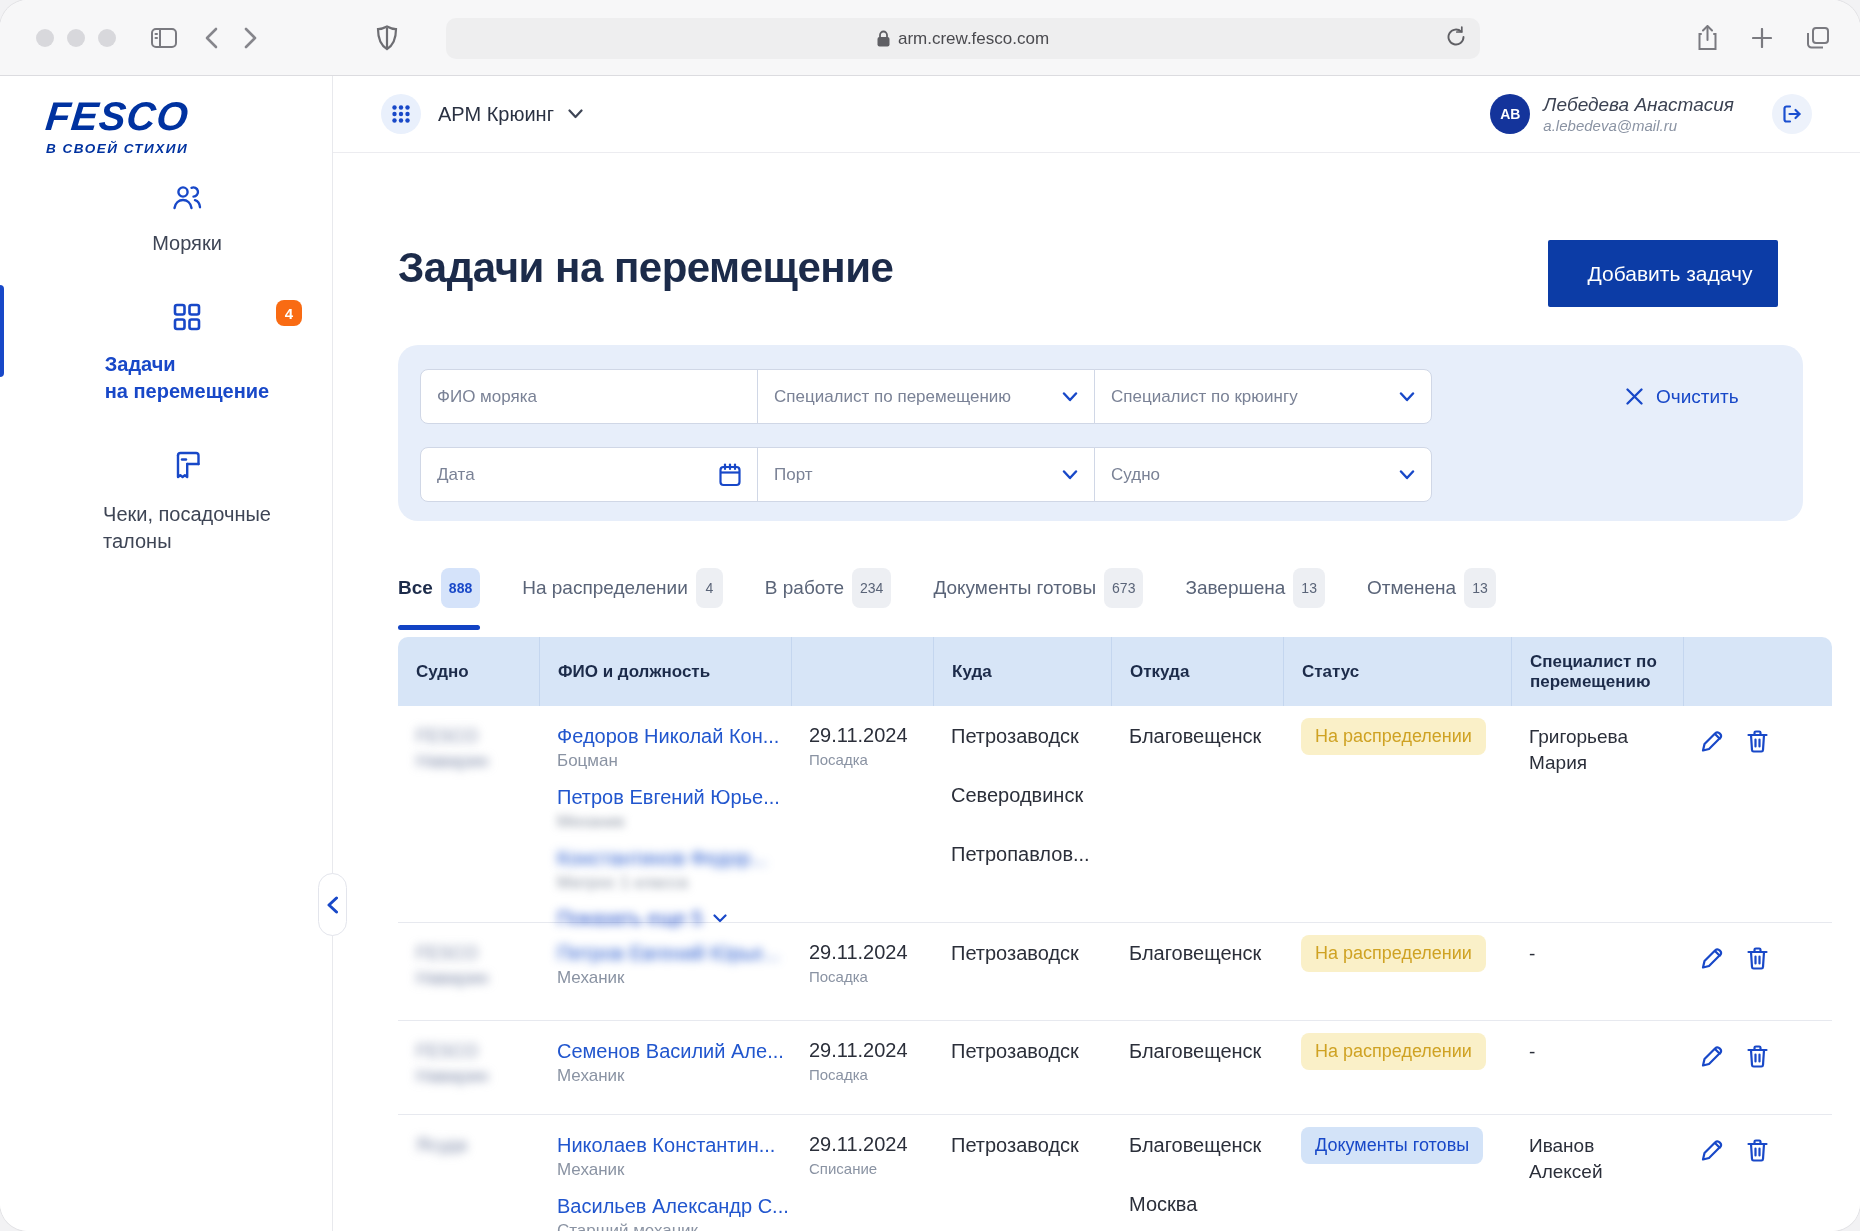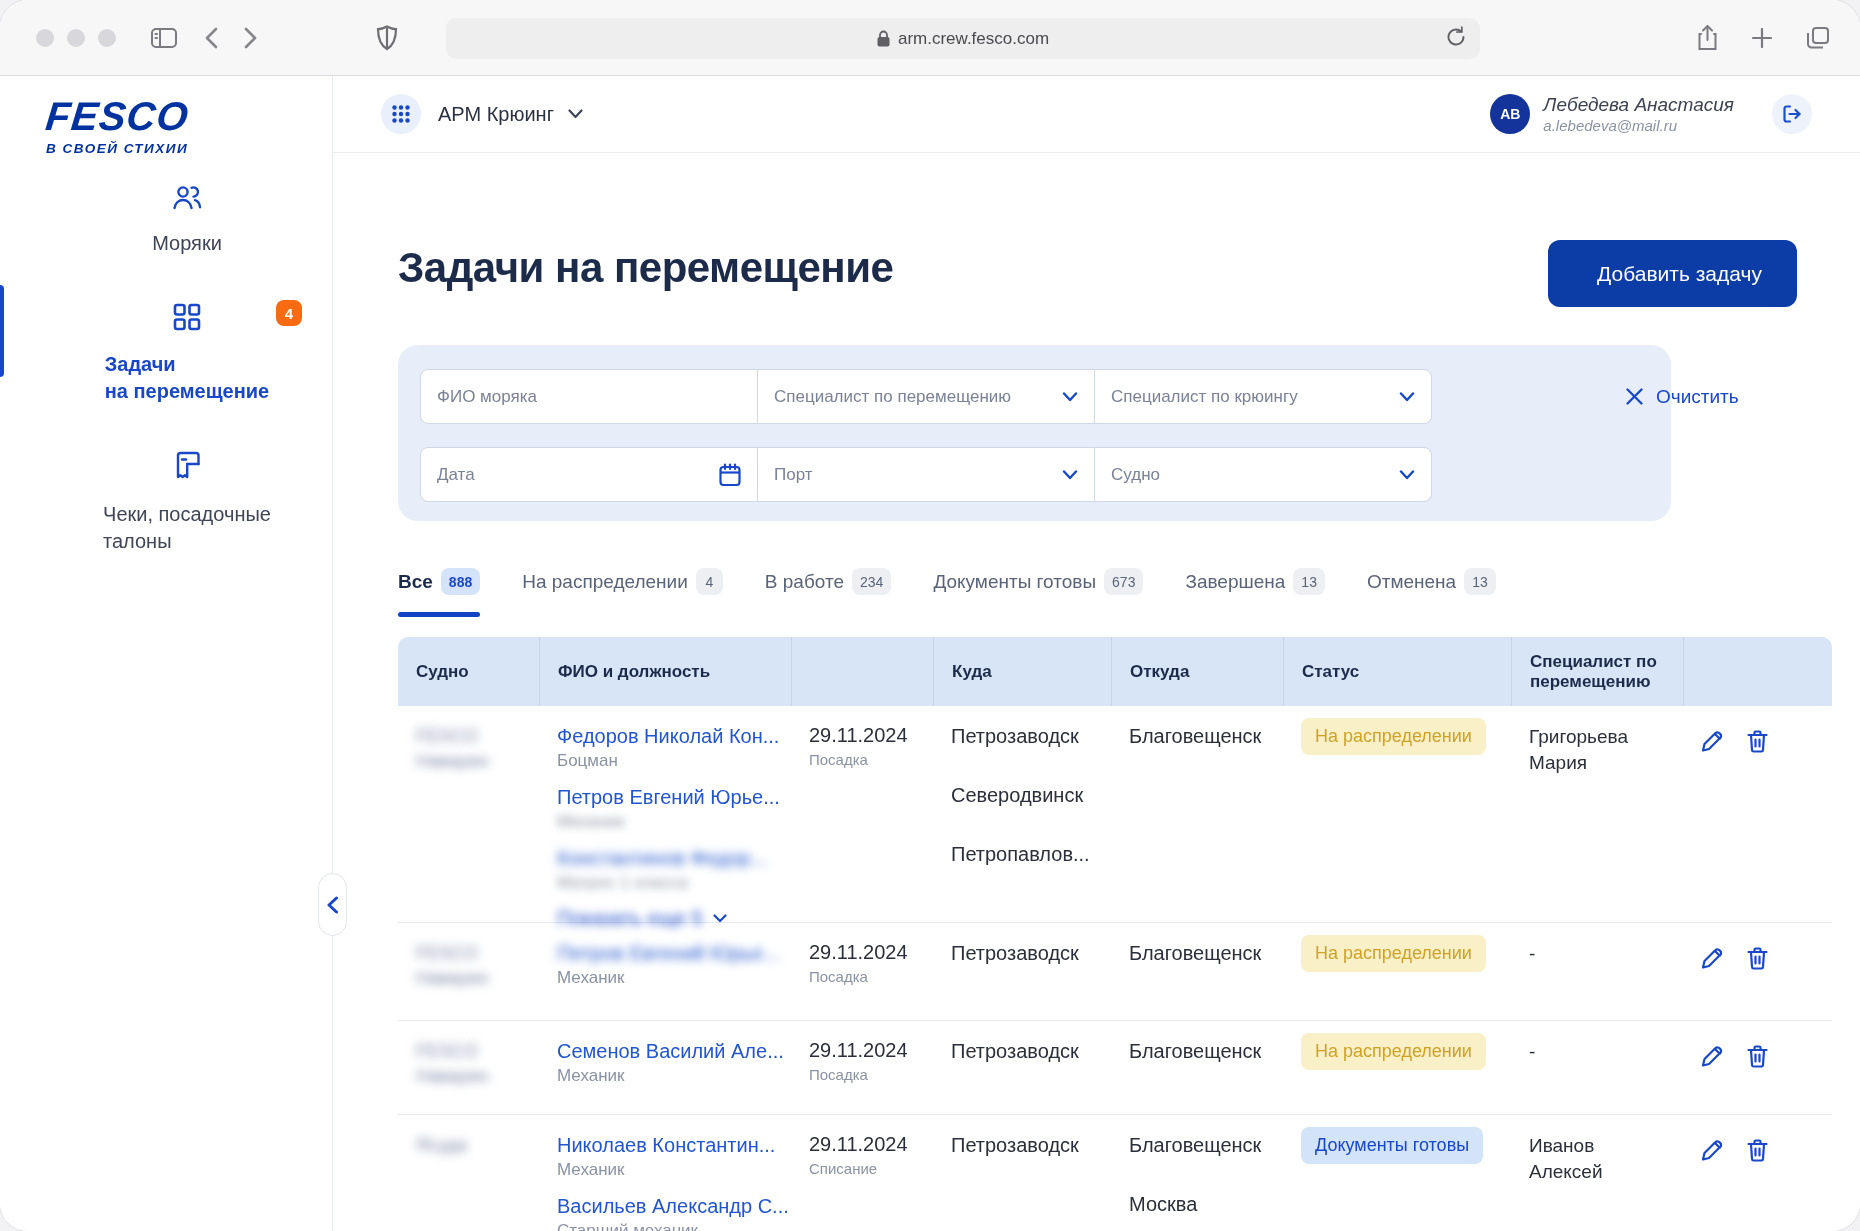--- a/index.html
+++ b/index.html
@@ -54,43 +54,43 @@
   .avatar{ width:40px; height:40px; border-radius:50%; background:#14349b; color:#fff; font-size:14px; font-weight:700;
            display:flex; align-items:center; justify-content:center; }
   .uinfo{ margin-left:13px;font-style:italic; }
   .uname{ font-size:19px; color:#3b4252; }
   .umail{ font-size:15px; color:#8a93a3; margin-top:1px; }
   .logout{ width:40px; height:40px; border-radius:50%; background:#edf2fb; color:#1a4fd0; margin:0 48px 0 38px;
            display:flex; align-items:center; justify-content:center; }
 
   
   .title{ position:absolute; left:65px; top:168px; font-size:42px; font-weight:800; color:#1c2b4a; letter-spacing:-.5px; }
-  .add-btn{ position:absolute; left:1215px; top:164px; width:249px; height:67px; background:#0c3ca6; border:none;
-            border-radius:12px; color:#fff; font-size:21px; font-family:inherit;padding-left:14px; }
-
-  .panel{ position:absolute; left:65px; top:269px; width:1273px; height:176px; background:#e7eefa; border-radius:20px; }
+  .add-btn{ position:absolute; left:1215px; top:164px; width:230px; height:67px; background:#0c3ca6; border:none;
+            border-radius:2px; color:#fff; font-size:21px; font-family:inherit;padding-left:14px; }
+
+  .panel{ position:absolute; left:65px; top:269px; width:1405px; height:176px; background:#e7eefa; border-radius:20px; }
   .frow{ position:absolute; left:22px; display:flex; }
   .frow.r1{ top:24px; } .frow.r2{ top:102px; }
   .field{ position:relative; width:338px; height:55px; background:#fff; border:1px solid #d0d7e6; margin-left:-1px;
           display:flex; align-items:center; padding:0 16px; font-size:17px; color:#7a8296; }
   .field:first-child{ margin-left:0; border-radius:8px 0 0 8px; }
   .field:last-child{ border-radius:0 8px 8px 0; }
   .field input{ border:none; outline:none; width:100%; font-size:17px; font-family:inherit; color:#3b4252; background:transparent; }
   .field input::placeholder{ color:#7a8296; }
   .field .tail{ margin-left:auto; color:#1848c8; display:flex; }
   .search-btn{ position:absolute; left:1039px; top:24px; width:171px; height:55px; background:#fff; border:1.5px solid #1848c8;
                border-radius:8px; color:#1848c8; font-size:19px; font-family:inherit; display:flex; align-items:center;
                justify-content:center; gap:12px; }
   .clear-btn{ position:absolute; left:1228px; top:24px; height:55px; border:none; background:transparent; color:#1848c8;
               font-size:19px; font-family:inherit; display:flex; align-items:center; gap:13px; }
 
   
   .tabs{ position:absolute; left:65px; top:492px; display:flex; gap:42px; align-items:center; }
   .tab{ position:relative; display:flex; align-items:center; gap:8px; font-size:19px; color:#5a6478; padding-bottom:22px; }
-  .tab .cnt{ background:#edeff3; color:#5a6478; border-radius:8px; height:27px; min-width:27px; padding:0 8px;
+  .tab .cnt{ background:#edeff3; color:#5a6478; border-radius:8px; height:40px; min-width:27px; padding:0 8px;
              display:flex; align-items:center; justify-content:center; font-size:14px; }
   .tab.active{ color:#1c2b4a; font-weight:700; }
   .tab.active .cnt{ background:#d5e3fa; color:#1848c8; font-weight:600; }
   .tab.active::after{ content:""; position:absolute; left:0; right:0; bottom:0; height:5px; background:#1243c4; border-radius:3px; }
 
   
   .tbl{ position:absolute; left:65px; top:561px; width:1434px; }
   .trow{ display:grid; grid-template-columns:141px 252px 142px 178px 172px 228px 172px 149px; }
   .thead{ background:#d7e5f7; border-radius:10px 10px 0 0; height:69px; }
   .th{ font-size:17px; font-weight:700; color:#1c2b4a; display:flex; align-items:center; padding:0 10px 0 18px; line-height:20px; }

